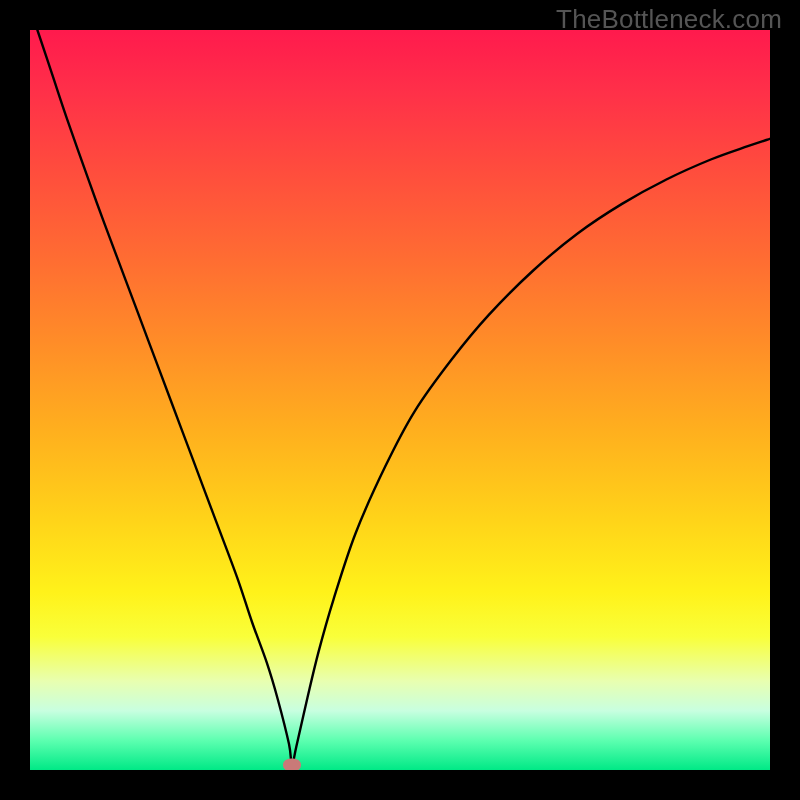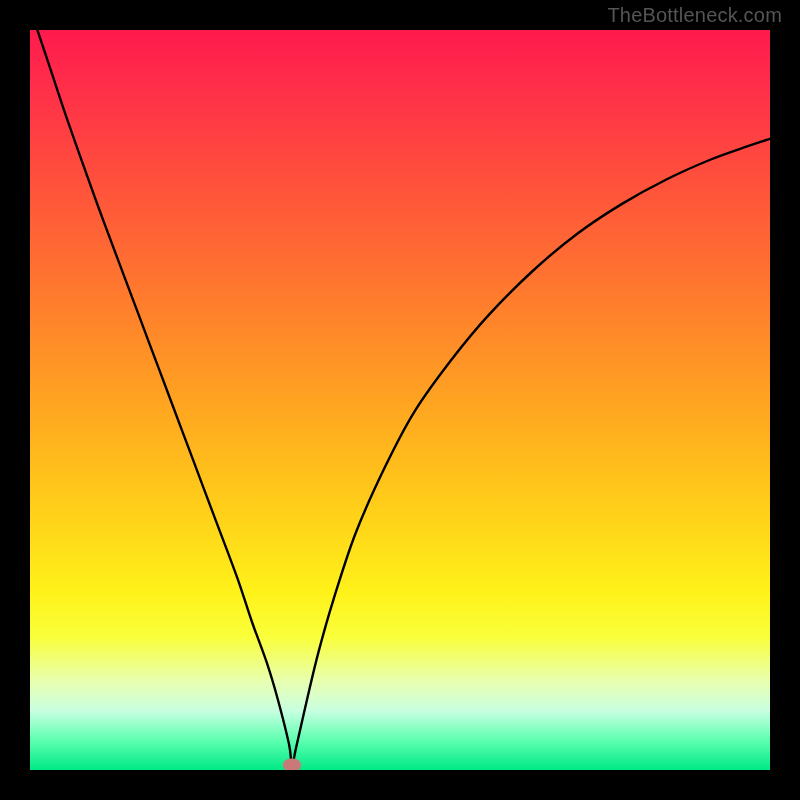--- a/index.html
+++ b/index.html
@@ -8,21 +8,21 @@
     width: 800px;
     height: 800px;
     background: #000;
     position: relative;
   }
   .watermark {
     position: absolute;
     top: 4px;
     right: 18px;
     font-family: Arial, Helvetica, sans-serif;
-    font-size: 20px;
+    font-size: 26px;
     color: #555;
     font-weight: 400;
     letter-spacing: 0.2px;
   }
   .plot {
     position: absolute;
     left: 30px;
     top: 30px;
     width: 740px;
     height: 740px;

